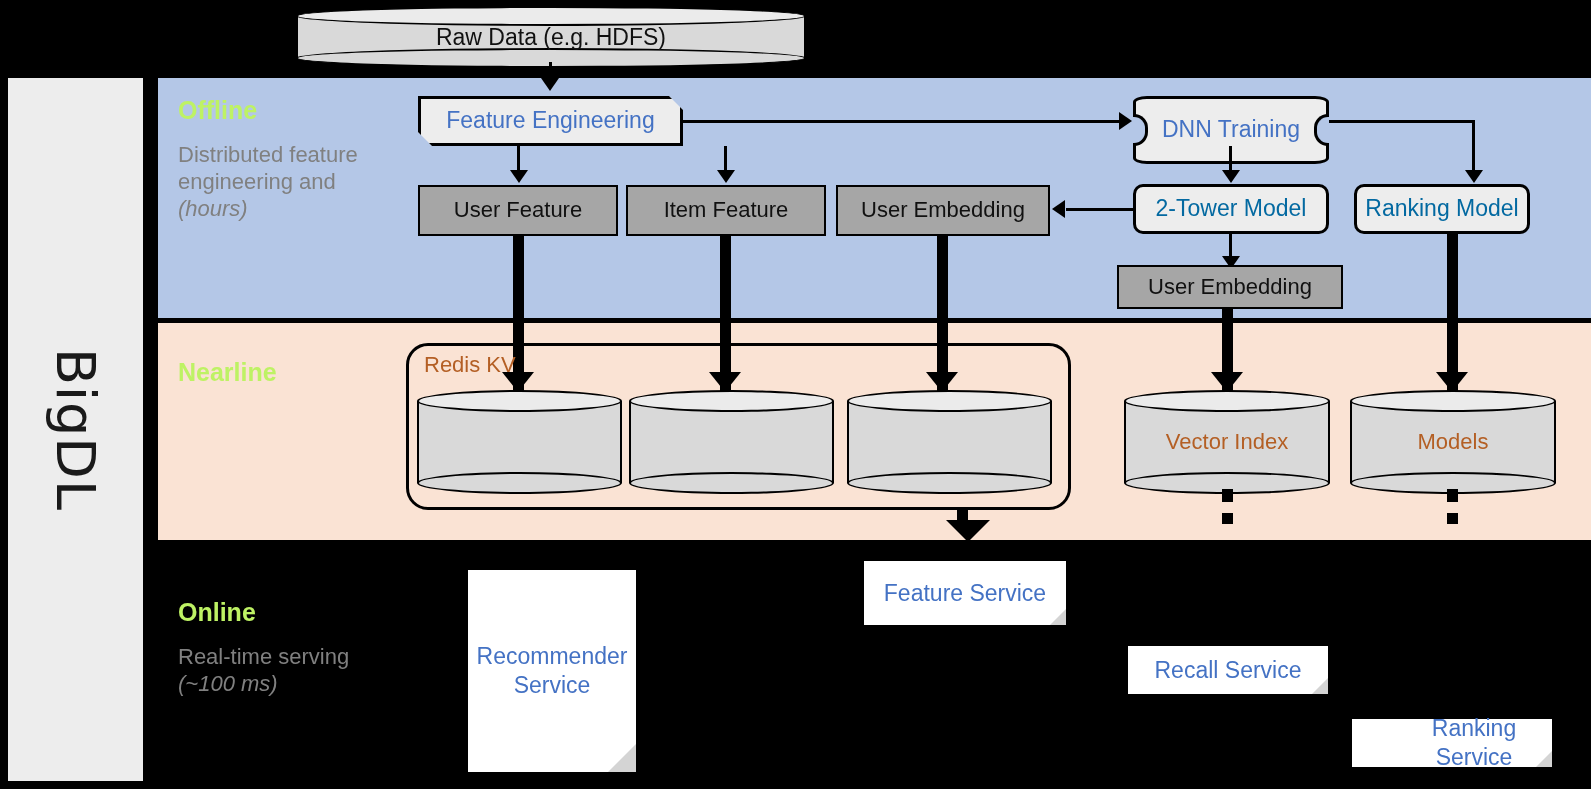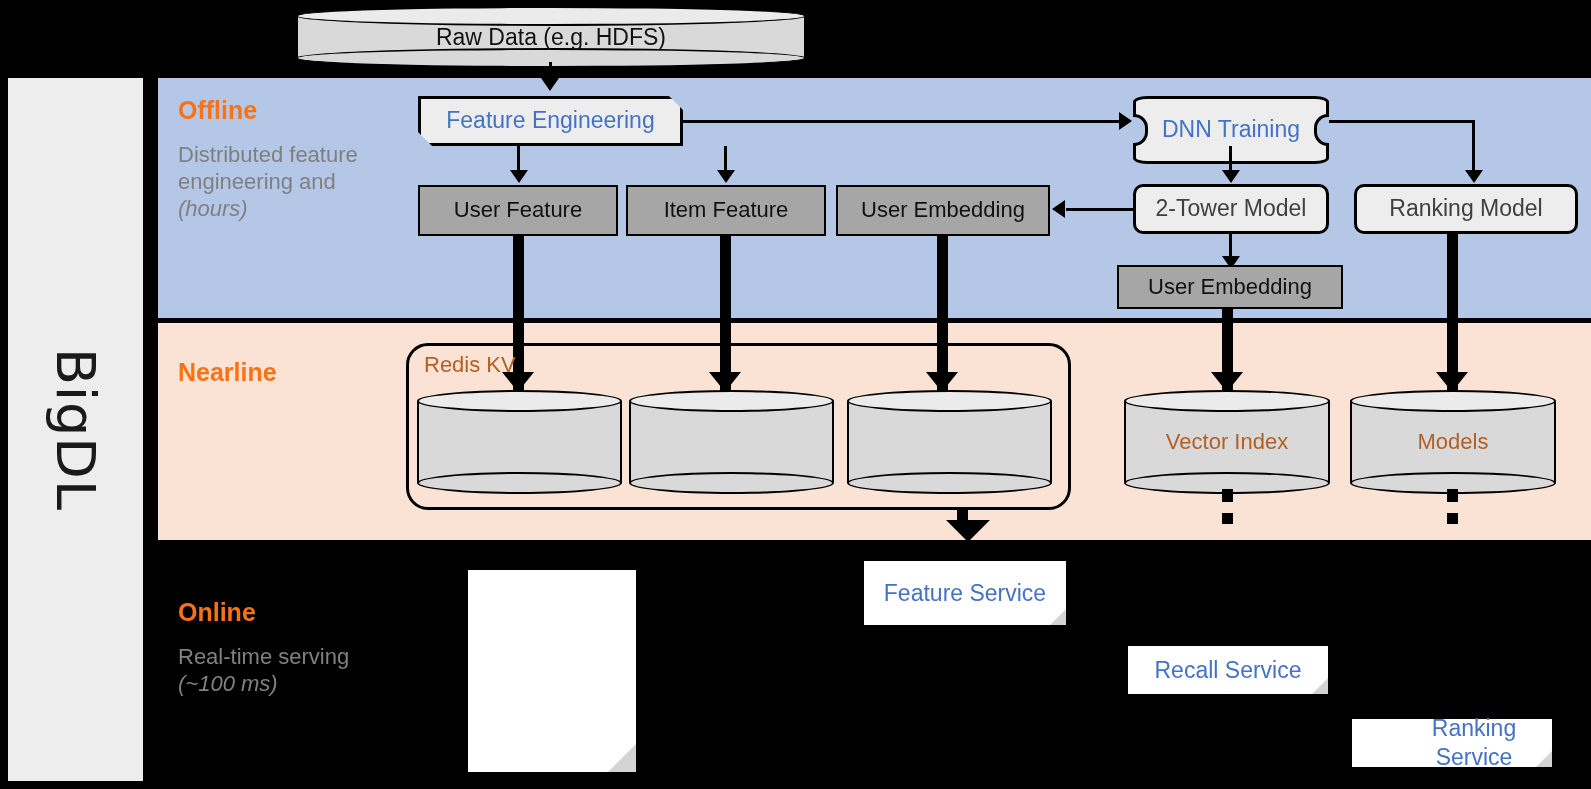--- a/index.html
+++ b/index.html
@@ -15,38 +15,38 @@
 
   
   #bigdl-panel{position:absolute;left:8px;top:78px;width:135px;height:703px;
       background:#ededed;}
   #bigdl-label{position:absolute;left:0;top:0;width:135px;height:703px;
       display:flex;align-items:center;justify-content:center;}
   #bigdl-label span{transform:rotate(90deg);white-space:nowrap;font-size:54px;
       color:#1a1a1a;letter-spacing:1px;font-family:"DejaVu Sans",sans-serif;}
 
   
-  .band-title{position:absolute;color:#f97316;font-size:25px;font-weight:600;}
+  .band-title{position:absolute;color:#bef264;font-size:25px;font-weight:600;}
   .band-sub{position:absolute;color:#808080;font-size:22px;line-height:1.22;}
   .band-sub i{}
   #t-offline{left:178px;top:96px;}
   #s-offline{left:178px;top:142px;width:200px;}
   #t-nearline{left:178px;top:358px;}
   #s-nearline{left:178px;top:400px;width:230px;}
   #t-online{left:178px;top:598px;}
   #s-online{left:178px;top:644px;width:200px;}
 
   
   .node{position:absolute;box-sizing:border-box;display:flex;align-items:center;
         justify-content:center;text-align:right;line-height:1.12;}
 
   .gray-box{background:#a6a6a6;border:2.5px solid #000;color:#111;font-size:22px;}
 
   .proc-box{background:#ededed;border:3px solid #000;font-size:23px;}
-  .proc-green{color:#404040;}
+  .proc-green{color:#0369a1;}
   .rounded{border-radius:10px;}
 
   
   #n-featureeng{
     background:#ededed;border:3px solid #000;color:#4472c4;font-size:23px;
     clip-path:polygon(0 0, calc(100% - 14px) 0, 100% 14px, 100% 100%,
                       14px 100%, 0 calc(100% - 14px));
   }
   
   #n-dnn{
@@ -181,21 +181,21 @@
   <div class="ln thin-v" style="left:1229px;top:146px;width:3px;height:26px;"></div>
   <div class="arrow-dn" style="left:1222px;top:170px;"></div>
 
   <div class="ln thin-h" style="left:1329px;top:120px;width:146px;"></div>
   <div class="ln thin-v" style="left:1472px;top:120px;height:52px;"></div>
   <div class="arrow-dn" style="left:1465px;top:170px;"></div>
 
   <div class="node proc-box proc-green rounded" style="left:1133px;top:184px;width:196px;height:50px;">
     <span>2-Tower Model</span>
   </div>
-  <div class="node proc-box proc-green rounded" style="left:1354px;top:184px;width:224px;height:50px;">
+  <div class="node proc-box proc-green rounded" style="left:1354px;top:184px;width:176px;height:50px;">
     <span>Ranking Model</span>
   </div>
 
   <div class="ln thin-h" style="left:1066px;top:208px;width:68px;"></div>
   <div class="arrow-lf" style="left:1052px;top:200px;"></div>
 
   <div class="ln thin-v" style="left:1229px;top:234px;width:3px;height:26px;"></div>
   <div class="arrow-dn" style="left:1222px;top:256px;"></div>
 
   <div class="node gray-box" style="left:1117px;top:265px;width:226px;height:44px;">
@@ -251,20 +251,21 @@
 
   <div class="stub" style="left:957px;top:508px;"></div>
   <div class="stub" style="left:1222px;top:489px;"></div>
   <div class="stub" style="left:1222px;top:513px;width:11px;height:11px;"></div>
   <div class="stub" style="left:1447px;top:489px;"></div>
   <div class="stub" style="left:1447px;top:513px;width:11px;height:11px;"></div>
 
   <div class="arrow-dn big" style="left:946px;top:520px;border-left-width:22px;border-right-width:22px;border-top-width:22px;"></div>
 
   <div class="doc" id="d-recommender">
+    <span>Recommender Service</span>
     <span class="fold"></span>
   </div>
   <div class="doc" id="d-feature">
     <span>Feature Service</span>
     <span class="fold"></span>
   </div>
   <div class="doc" id="d-recall">
     <span>Recall Service</span>
     <span class="fold"></span>
   </div>

